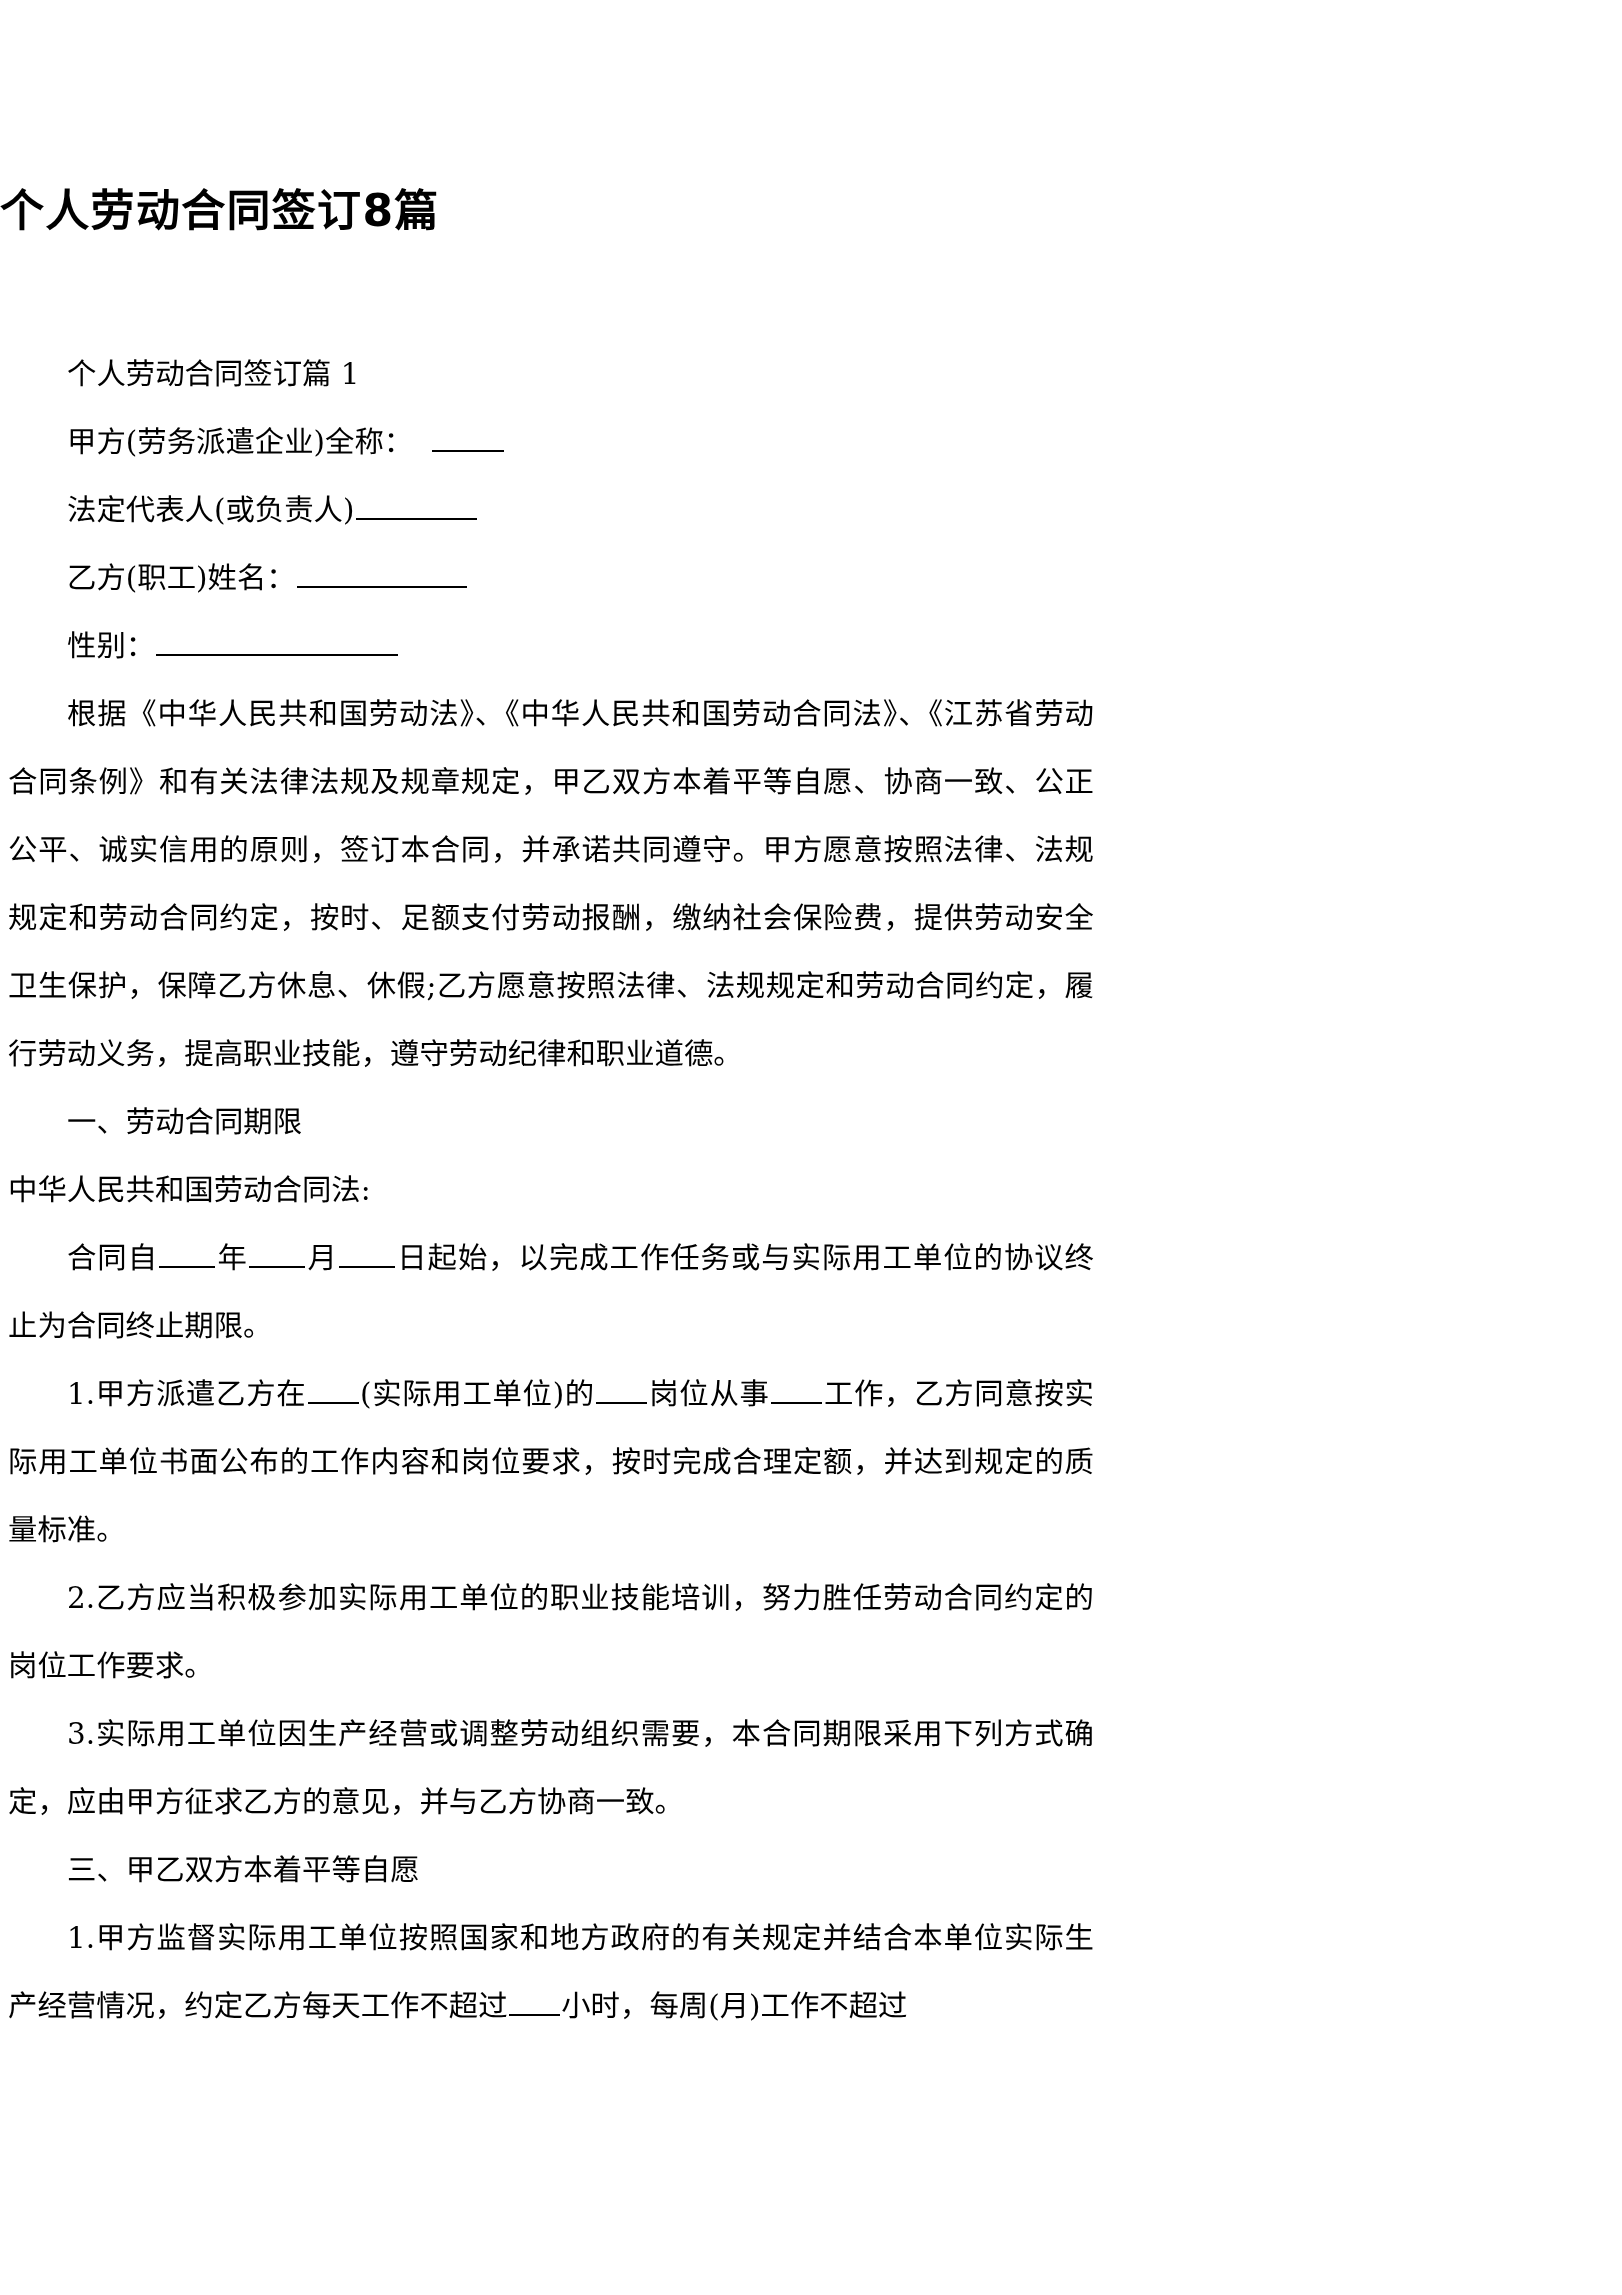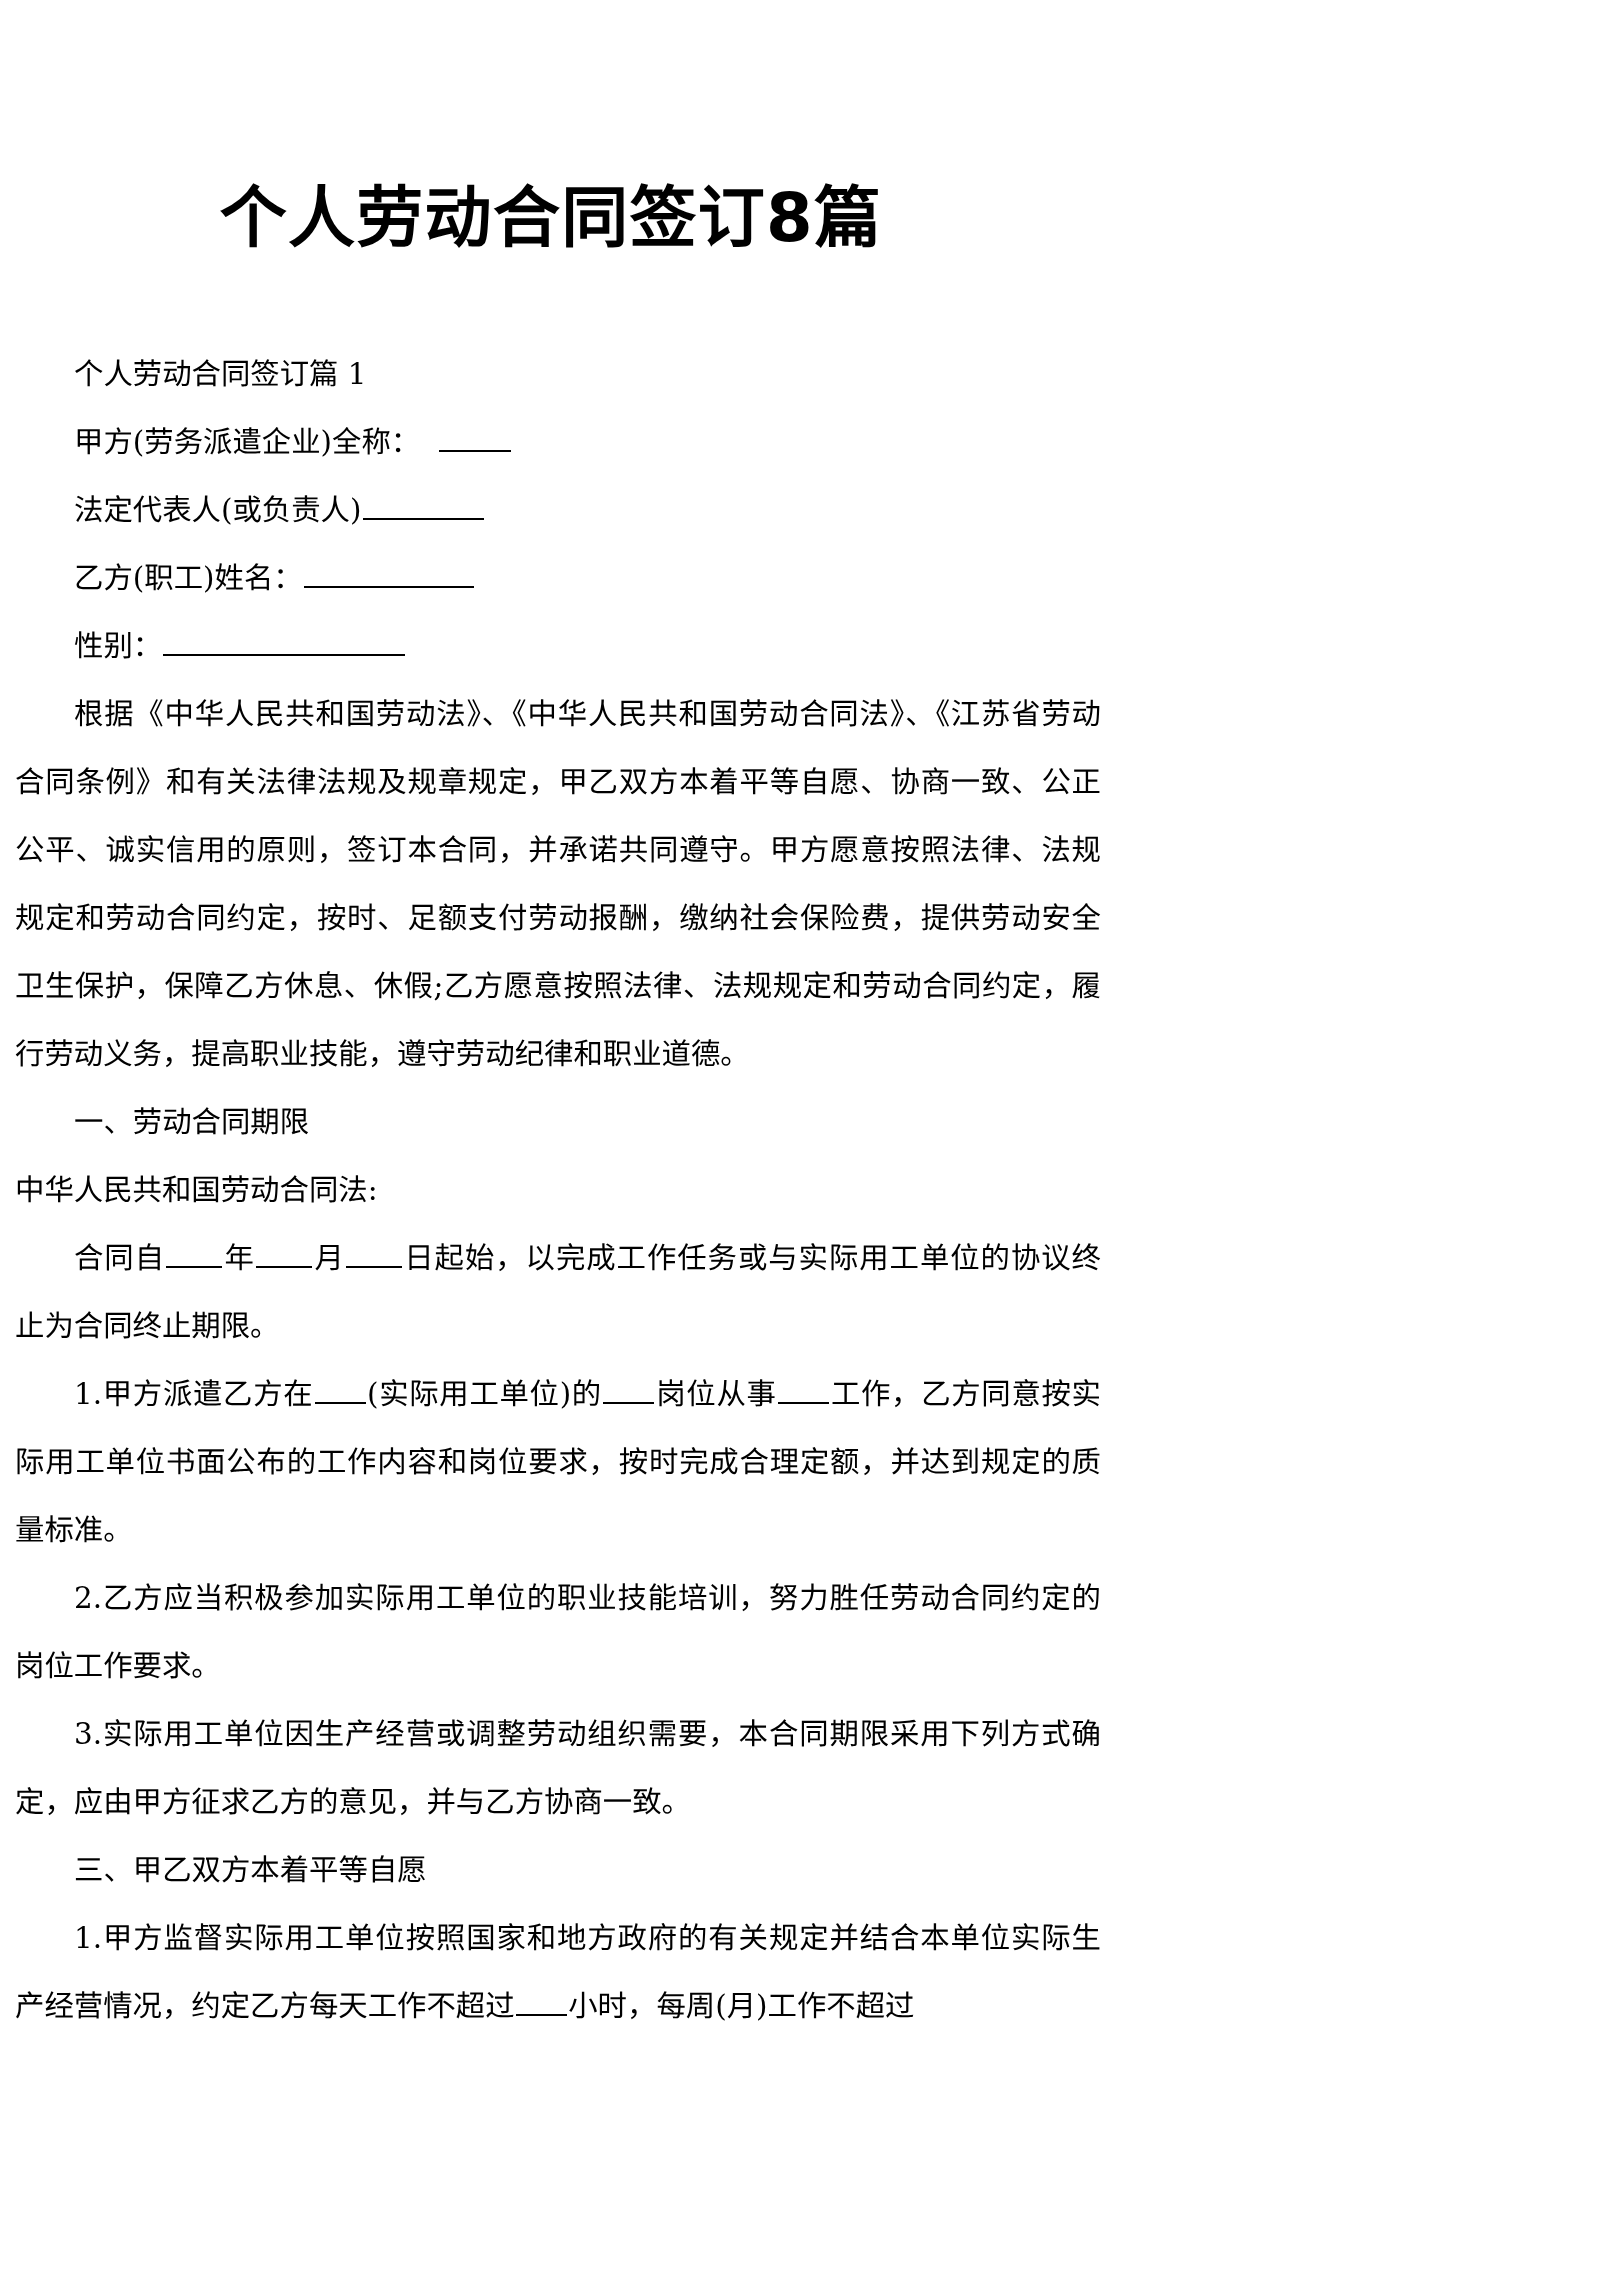--- a/index.html
+++ b/index.html
@@ -22,37 +22,37 @@
     height: 2295px;
     box-sizing: border-box;
     background: #ffffff;
     overflow: hidden;
   }
 
   
   .doc-title {
     font-family: "DejaVu Sans", "Liberation Sans", sans-serif;
     font-weight: bold;
-    font-size: 67px;
+    font-size: 44px;
     line-height: 65px;
     letter-spacing: 1.3px;
-    text-align: center;
-    margin: 8px;
+    text-align: left;
+    margin: 0;
     padding: 0;
     position: absolute;
     left: 0;
     top: 178px;
     width: 1086px;
     white-space: nowrap;
   }
 
   
   .body-block {
     position: absolute;
-    left: 15px;
+    left: 8px;
     top: 340px;
     width: 1086px;
   }
 
   p.line {
     margin: 0 0 0 0;
     padding: 0;
     font-size: 29.4px;
     line-height: 68px;
     text-align: justify;

